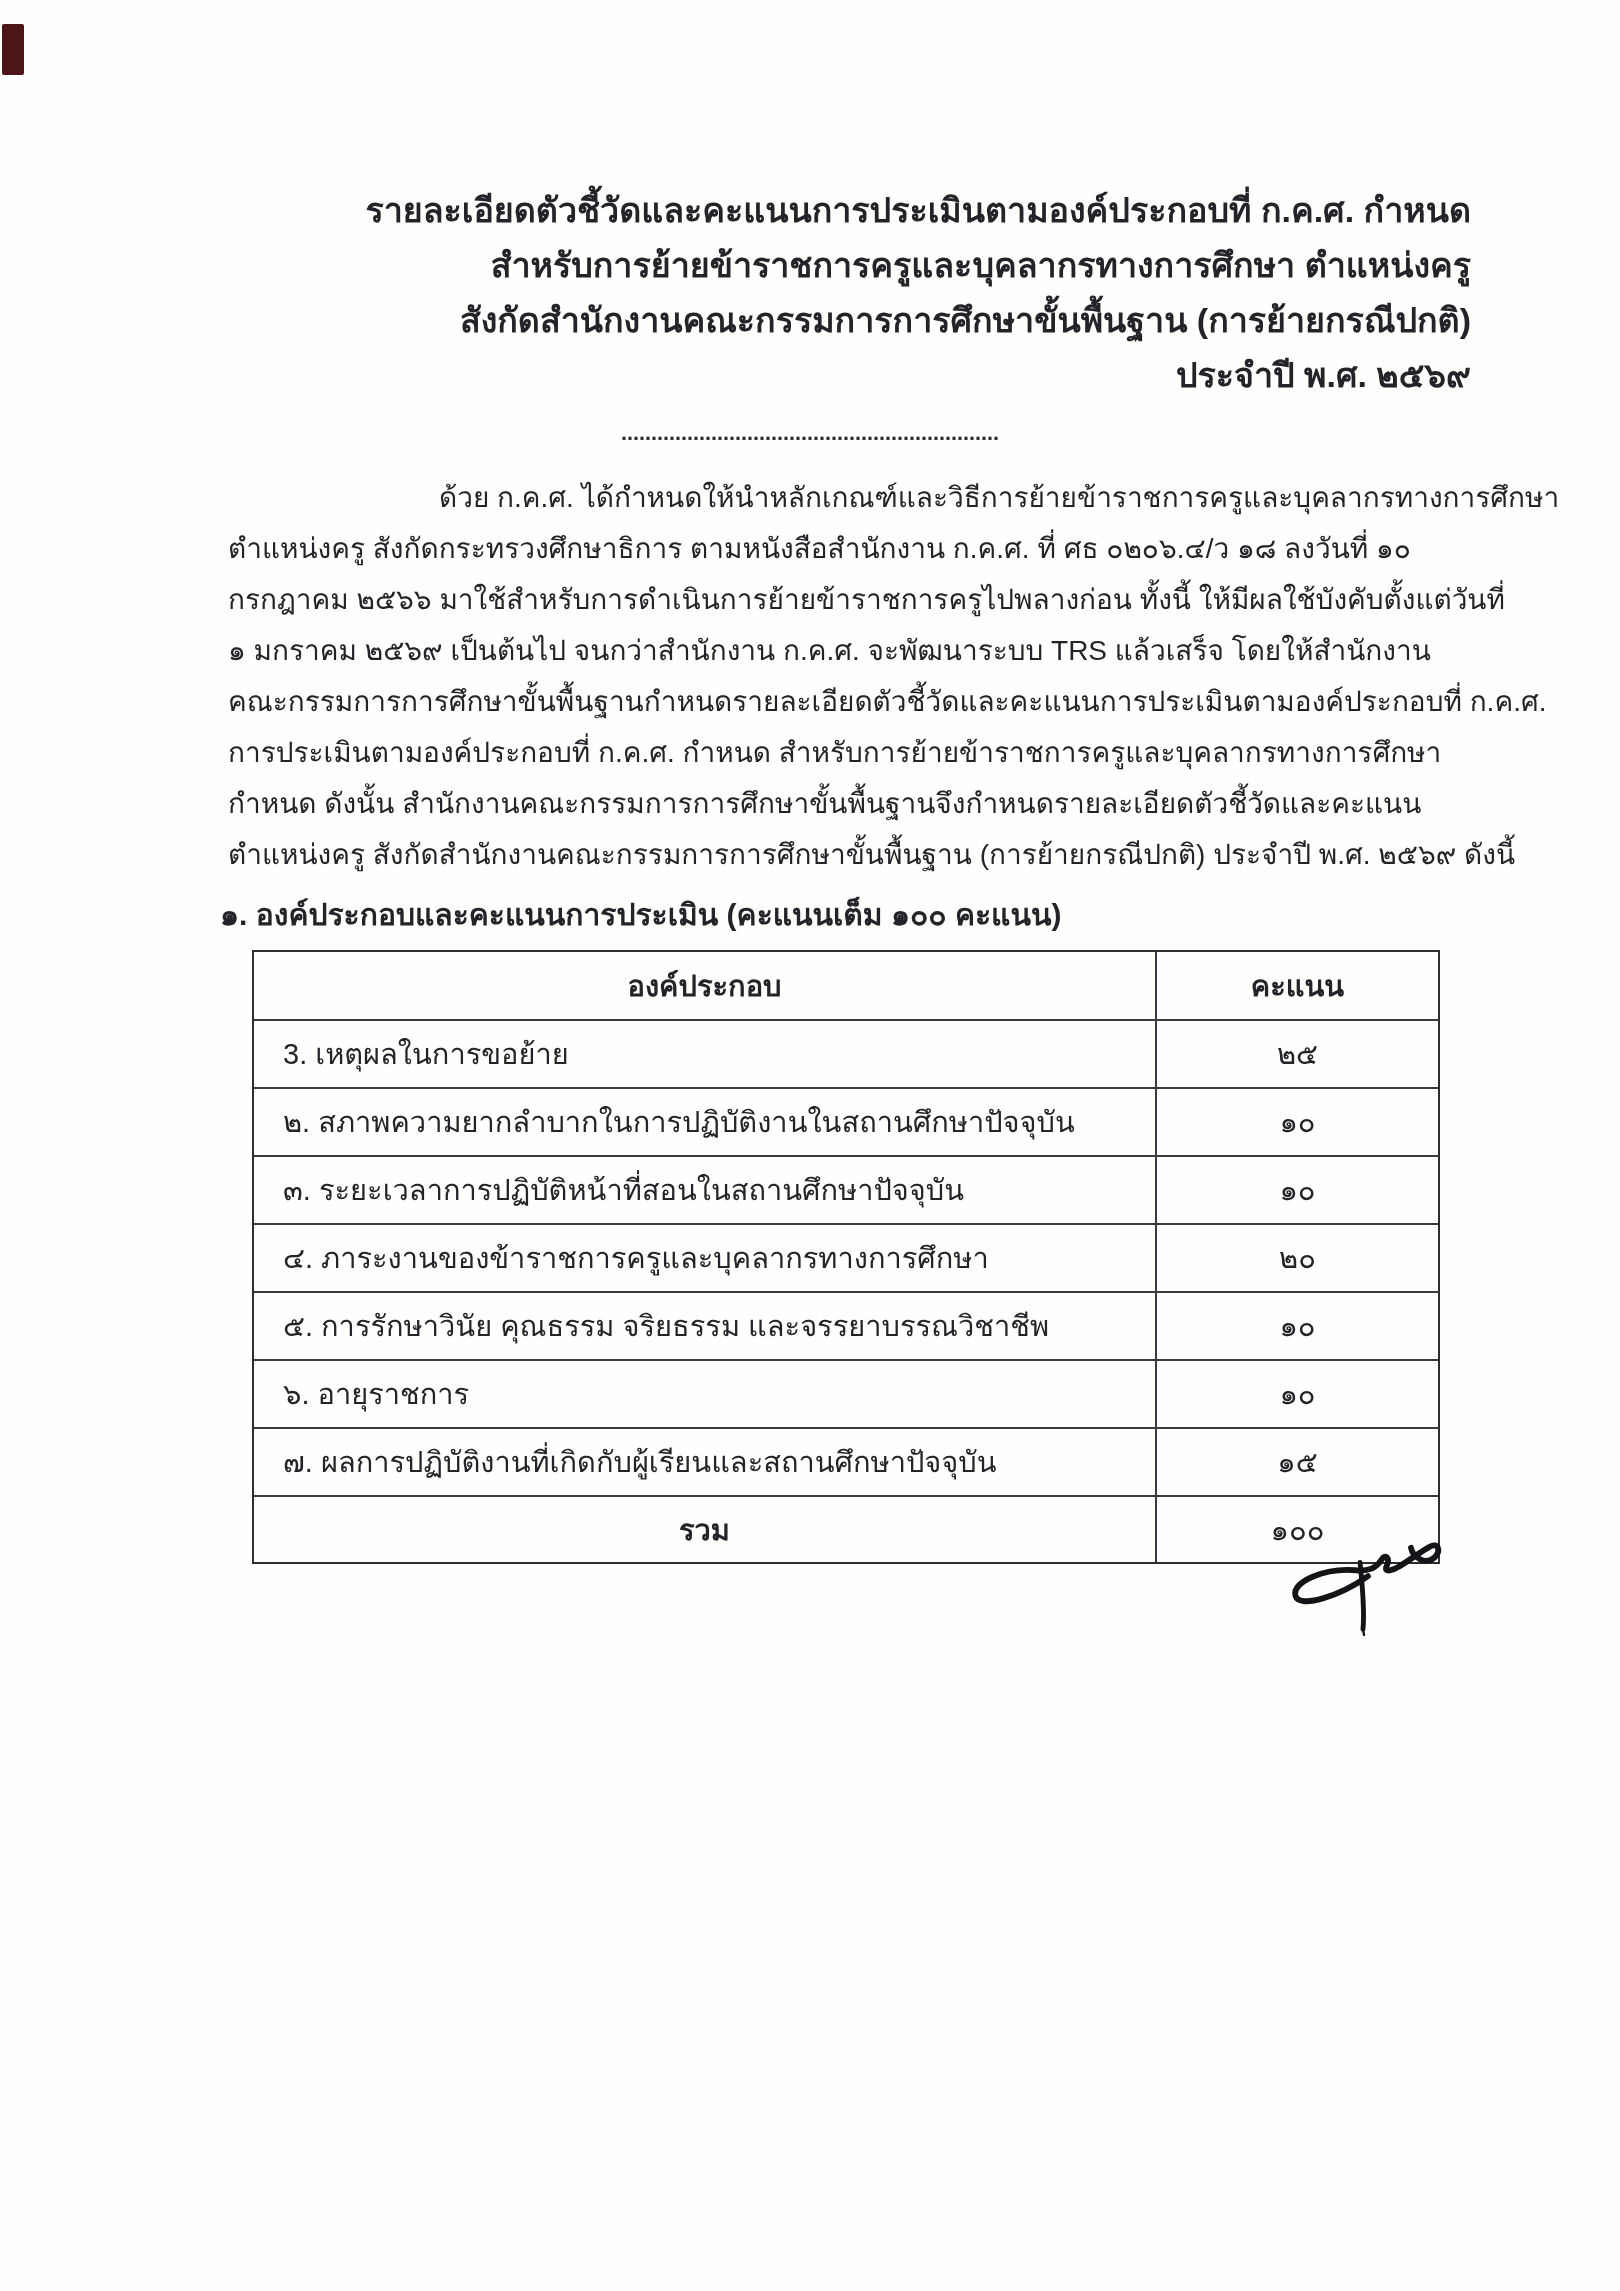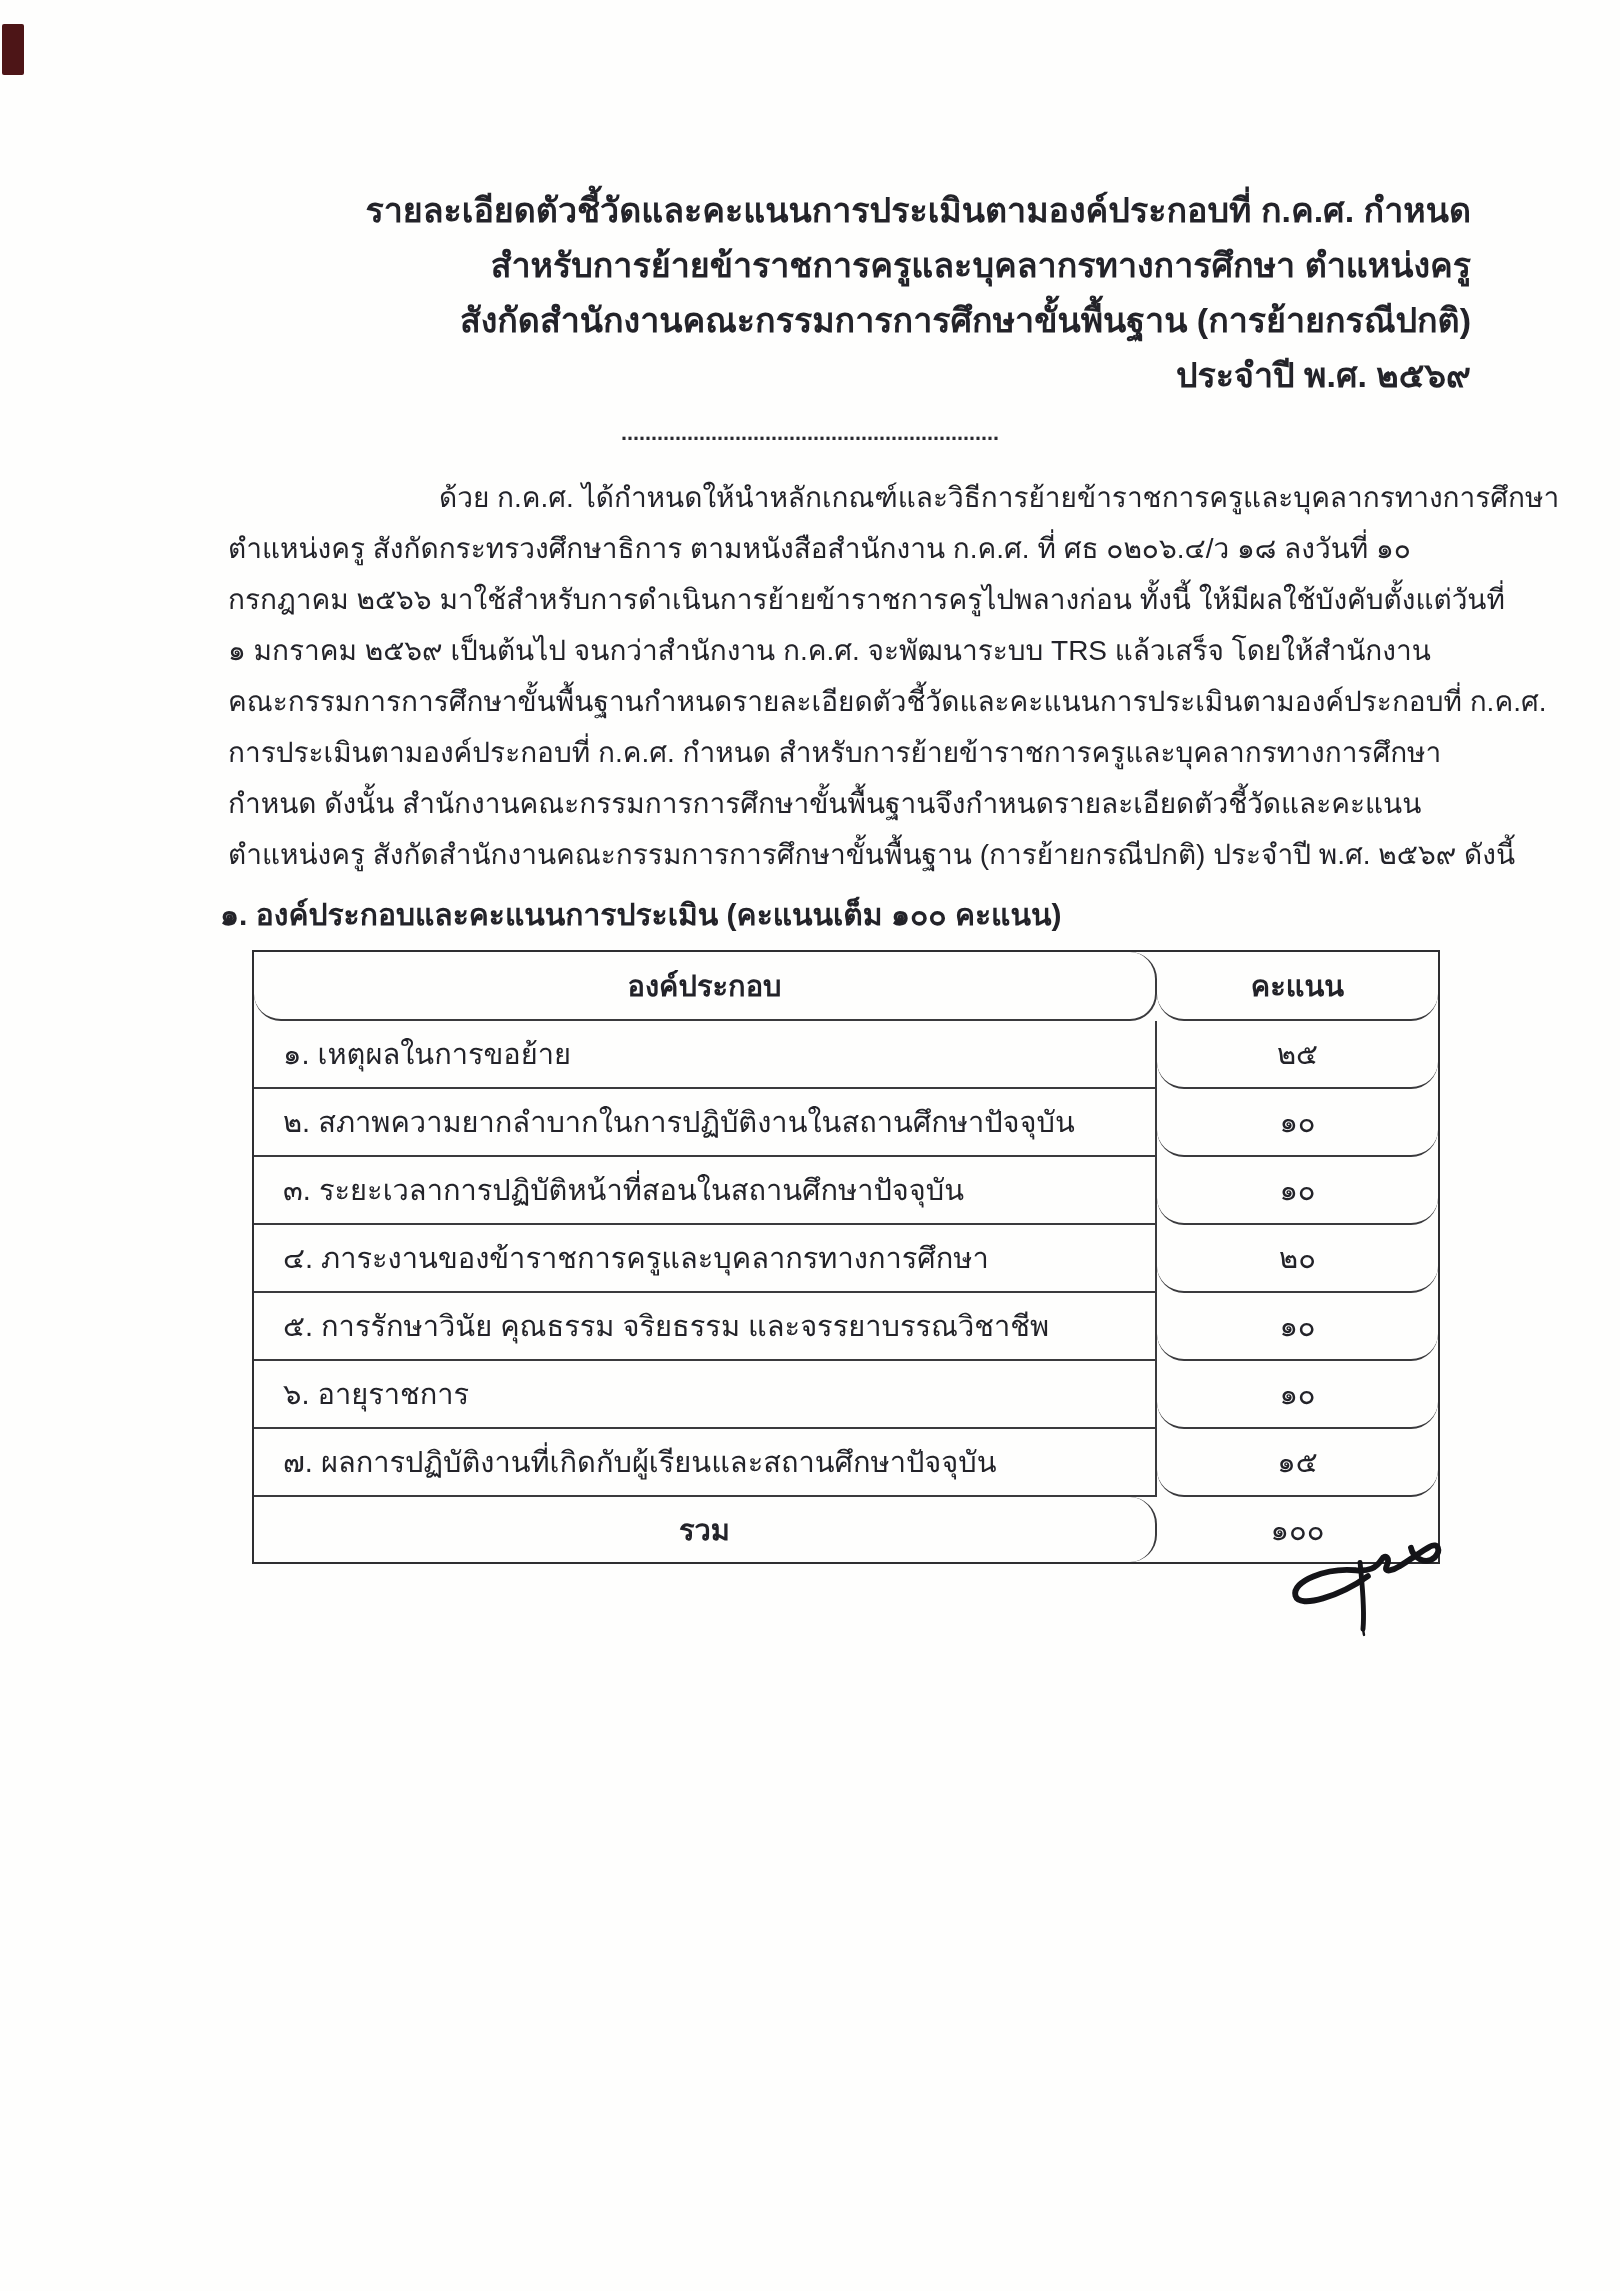--- a/index.html
+++ b/index.html
@@ -50,21 +50,21 @@
     border:2.9px solid #2e2e31;
     background:#fefefd;
     font-size:29px;
   }
   .cell{
     display:flex;align-items:center;
     border-bottom:2.5px solid #3a3a3d;
   }
   .cell.col1{border-right:2.5px solid #3a3a3d;}
   .cell.label{padding-left:29px;justify-content:flex-start;}
-  .cell.center{justify-content:center;border-radius:27px;}
+  .cell.center{justify-content:center;}
   .cell.bold{font-weight:bold;}
   .cell.last{border-bottom:none;}
   
   .signature{
     position:absolute;left:1270px;top:1525px;width:186px;height:118px;
   }
 </style>
 </head>
 <body>
 
@@ -92,21 +92,21 @@
     <div class="pline">ตำแหน่งครู สังกัดสำนักงานคณะกรรมการการศึกษาขั้นพื้นฐาน (การย้ายกรณีปกติ) ประจำปี พ.ศ. ๒๕๖๙ ดังนี้</div>
   </div>
 
   <div class="section-heading">๑. องค์ประกอบและคะแนนการประเมิน (คะแนนเต็ม ๑๐๐ คะแนน)</div>
 
   <div class="score-table">
 
     <div class="cell col1 center bold">องค์ประกอบ</div>
     <div class="cell center bold">คะแนน</div>
 
-    <div class="cell col1 label">๑. เหตุผลในการขอย้าย</div>
+    <div class="cell col1 label">3. เหตุผลในการขอย้าย</div>
     <div class="cell center">๒๕</div>
 
     <div class="cell col1 label">๒. สภาพความยากลำบากในการปฏิบัติงานในสถานศึกษาปัจจุบัน</div>
     <div class="cell center">๑๐</div>
 
     <div class="cell col1 label">๓. ระยะเวลาการปฏิบัติหน้าที่สอนในสถานศึกษาปัจจุบัน</div>
     <div class="cell center">๑๐</div>
 
     <div class="cell col1 label">๔. ภาระงานของข้าราชการครูและบุคลากรทางการศึกษา</div>
     <div class="cell center">๒๐</div>

